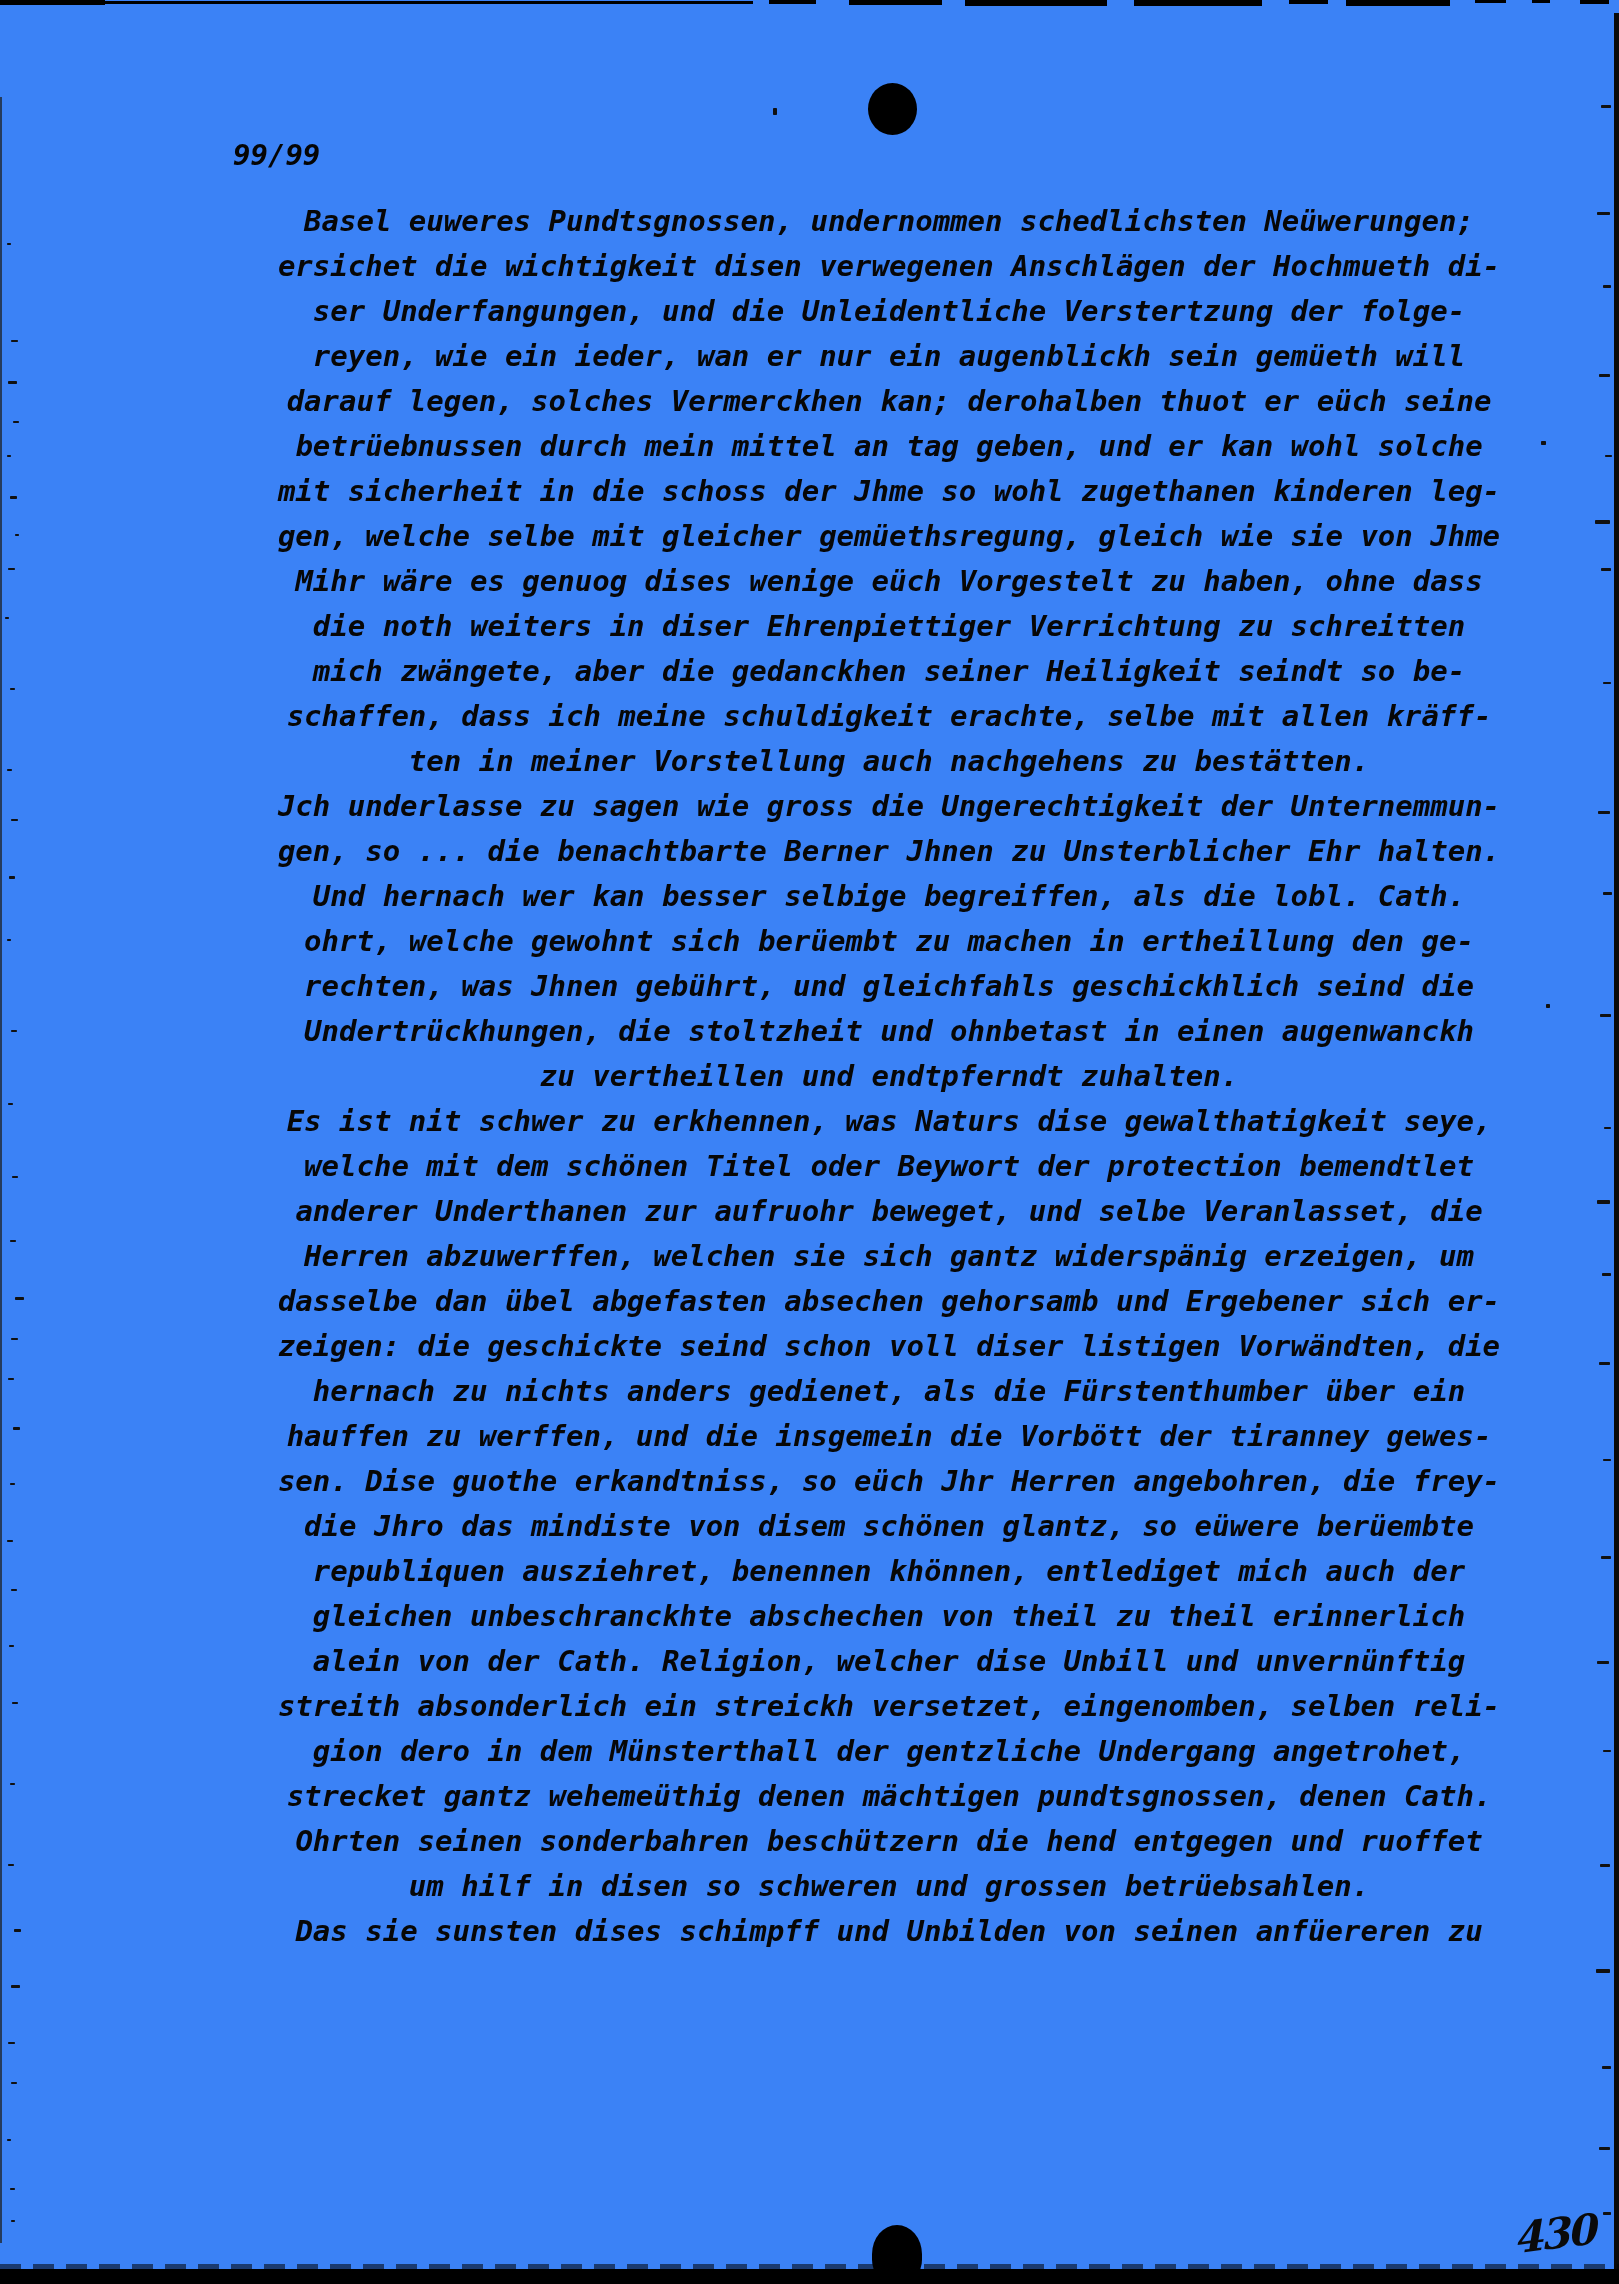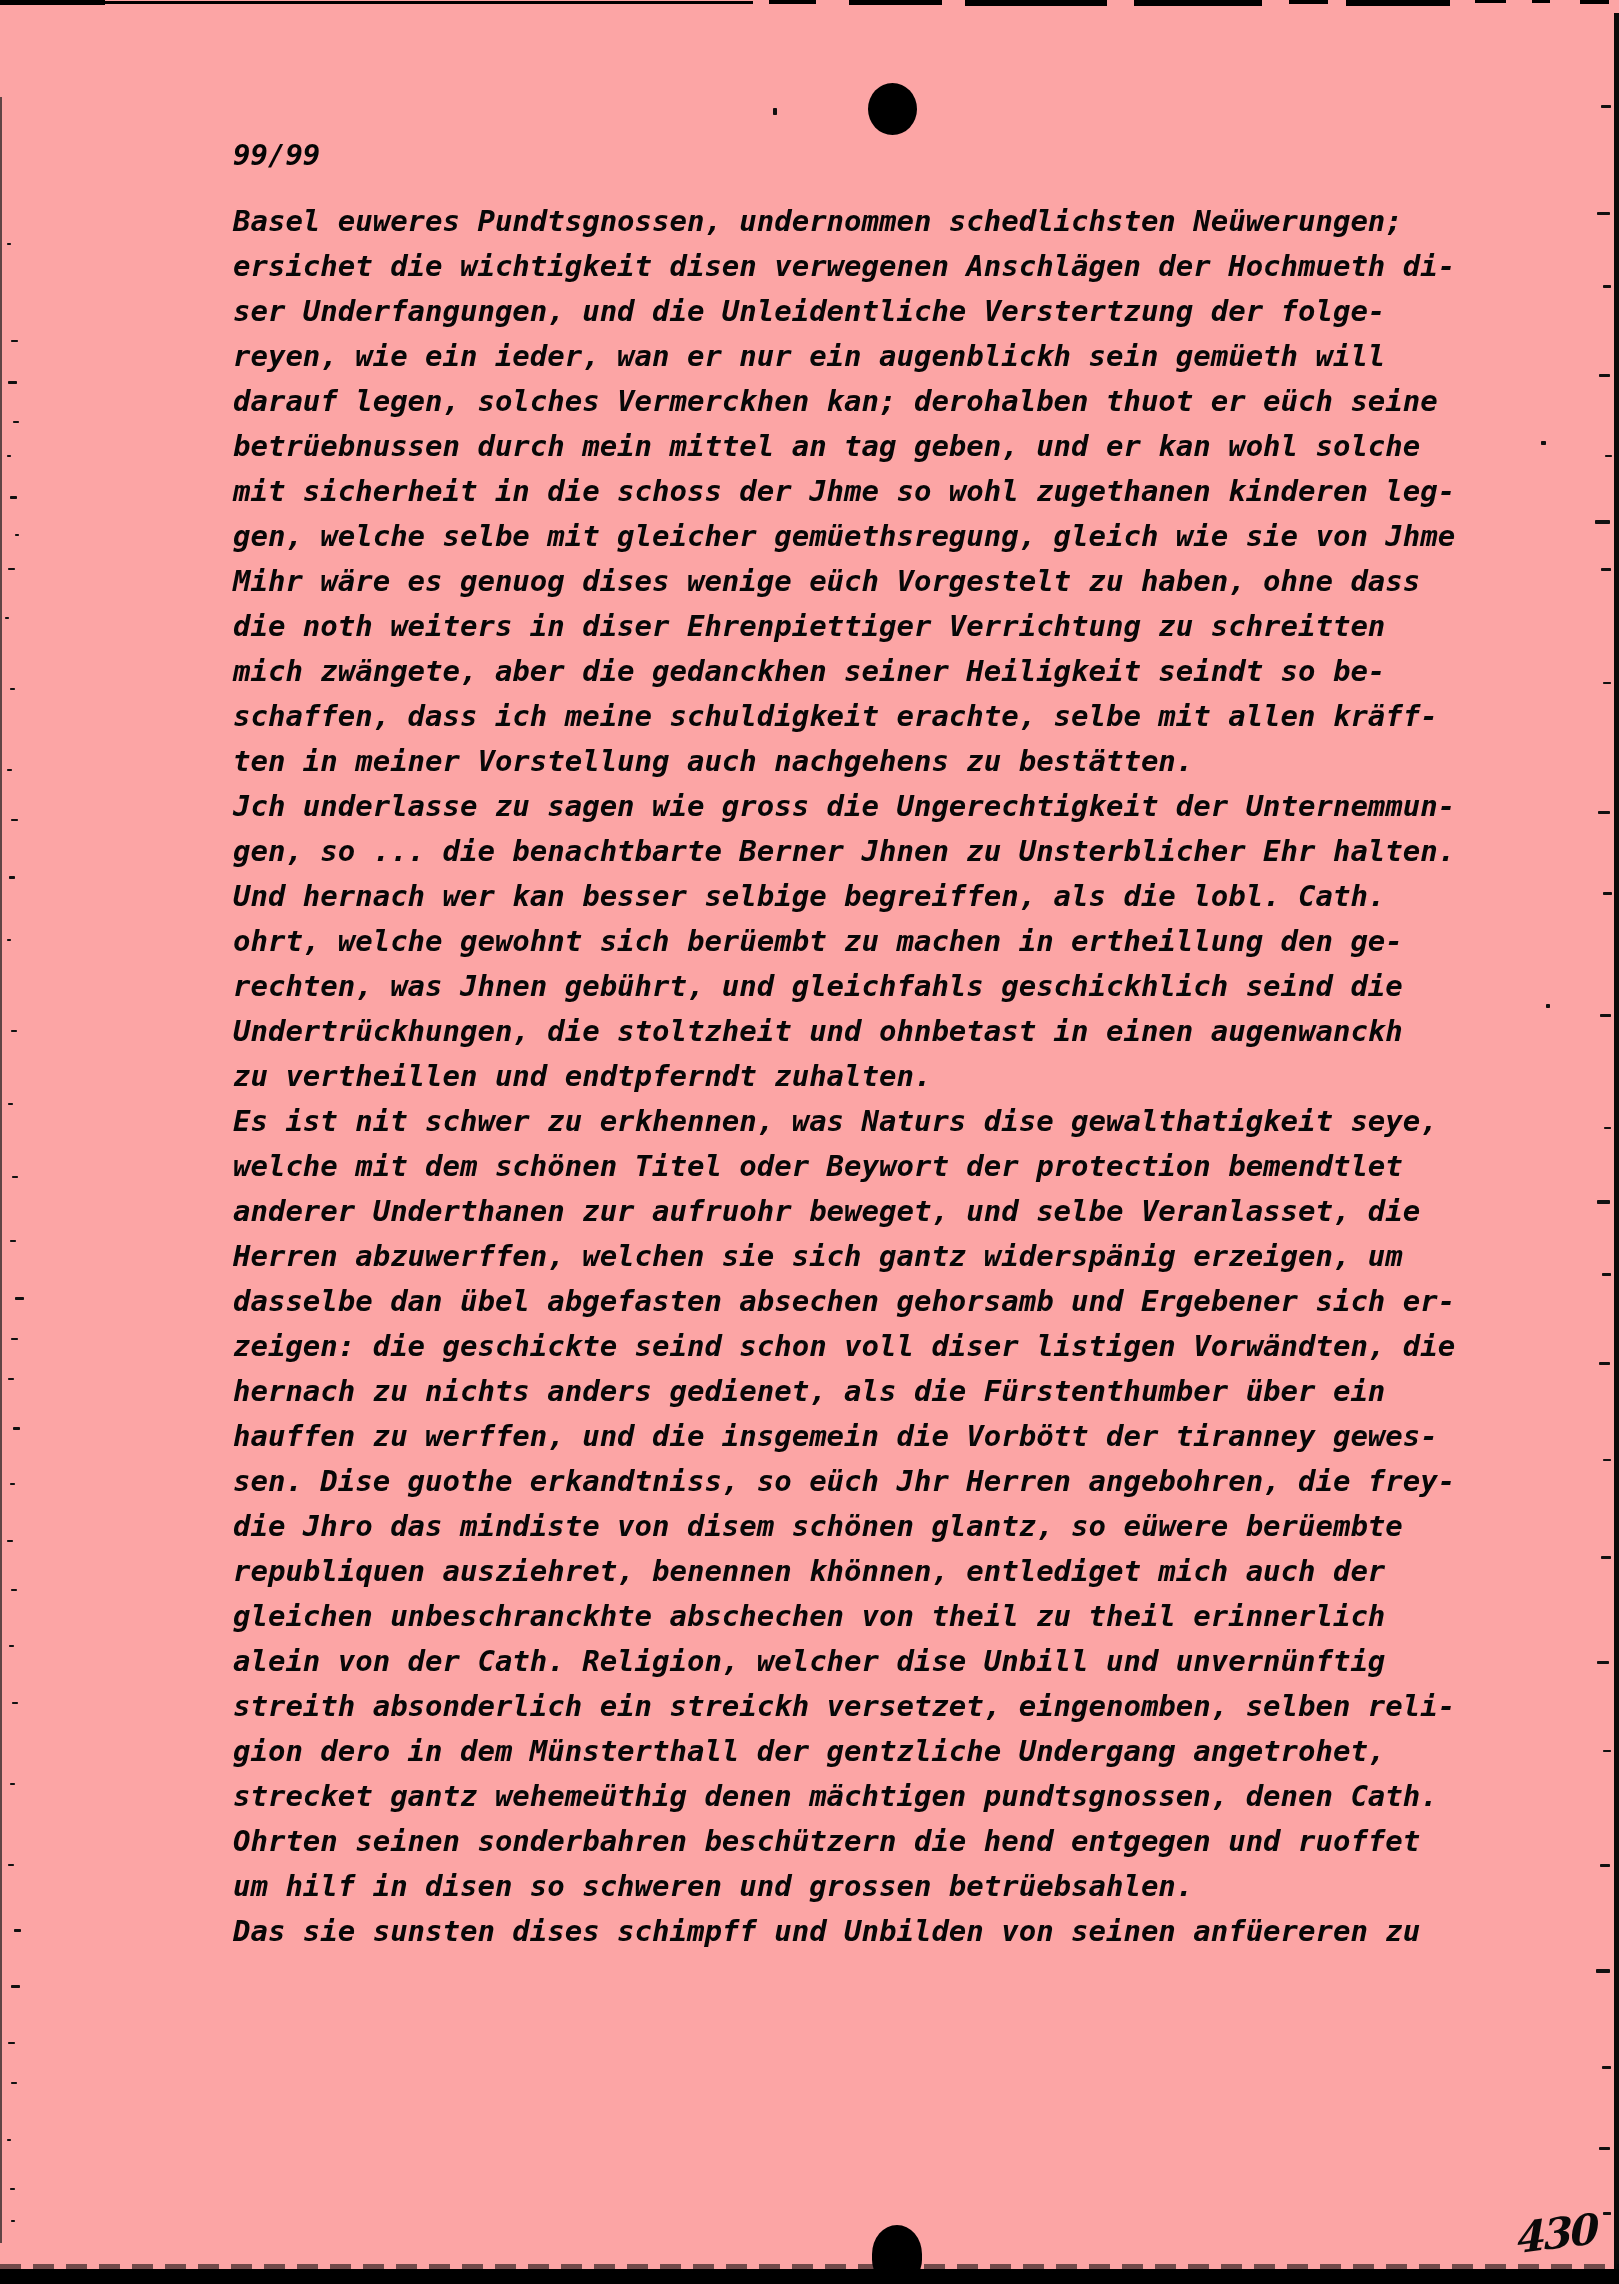--- a/index.html
+++ b/index.html
@@ -1,33 +1,33 @@
 <!DOCTYPE html>
 <html style="font-size:13px"><head>
 <meta charset="utf-8">
 <style>
   html,body{margin:0;padding:0;background:#777;}
   .page{
     position:relative;
     width:1619px;height:2284px;
-    background:#fca5a5;
+    background:#3b82f6;
     overflow:hidden;
     font-family:"DejaVu Sans Mono", monospace;
   }
   
   .header-num{
     position:absolute;left:233px;top:133px;
     font-size:29px;font-weight:bold;font-style:italic;
     color:#050505;line-height:45px;white-space:pre;
   }
   
   .body-text{
     position:absolute;left:233px;top:199px;width:1312px;
     font-size:29px;font-weight:bold;font-style:italic;
-    color:#070707;line-height:45px;
+    color:#070707;line-height:45px;text-align:center;
   }
   .tline{white-space:pre;height:45px;}
   
   .hole{position:absolute;background:#000;border-radius:50%;}
   .hole.top{left:868px;top:83px;width:49px;height:52px;}
   .hole.bottom{left:872px;top:2225px;width:50px;height:58px;border-radius:50% 50% 40% 40%;}
   
   .folio{
     position:absolute;left:1517px;top:2209px;
     font-family:"DejaVu Serif", serif;

